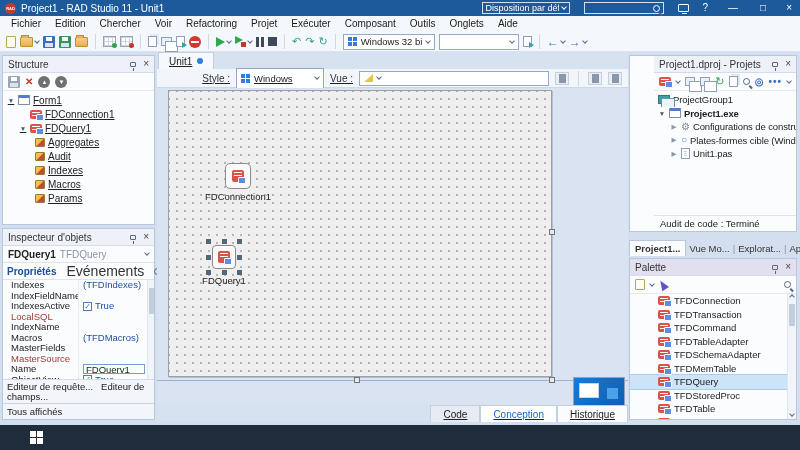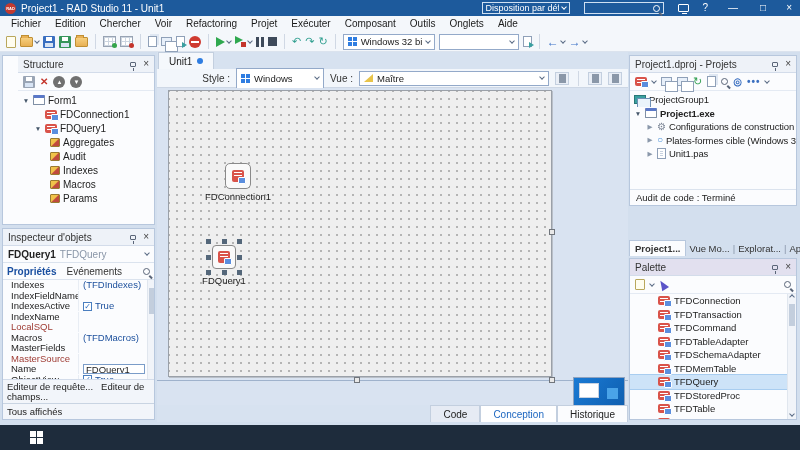--- a/index.html
+++ b/index.html
@@ -124,39 +124,39 @@
   .glyph-circle { color:#4a90d9; font-size:10px; line-height:10px; font-weight:bold; }
 
   
   .objrow { height:17px; display:flex; align-items:center; padding:0 5px; gap:4px;
             border-bottom:1px solid #dbe3ee; flex:0 0 17px; }
   .objname { font-weight:bold; font-size:10px; }
   .objtype { color:#8a96a8; font-size:10px; flex:1; }
   .itabs { height:17px; display:flex; align-items:center; border-bottom:1px solid #dbe3ee;
            flex:0 0 17px; padding:0 4px; gap:10px; }
   .itab-active { color:#1a4fa0; font-weight:bold; font-size:10px; }
-  .itab { color:#333; font-size:10px; flex:1; }
+  .itab { color:#333; font-size:14px; flex:1; }
   .pgrid { flex:1; overflow:hidden; position:relative; }
   .prow { display:flex; align-items:center; height:10.5px; font-size:9.5px; line-height:10px; }
   .pname { flex:0 0 76px; padding-left:8px; overflow:hidden; white-space:nowrap; border-right:1px solid #e8edf4; }
   .pname.red { color:#9e3a32; }
   .pval { color:#1b4f9c; padding-left:4px; display:flex; align-items:center; gap:3px; overflow:hidden; white-space:nowrap; }
   .cbx { width:9px; height:9px; border:1px solid #4a7ebf; background:#fff; color:#2f6fc0; font-size:8px;
          line-height:8px; text-align:center; flex:0 0 9px; }
   .name-input { border:1px solid #7a9cc8; background:#fff; color:#222; font-size:9.5px; width:62px;
                 height:10px; padding:0 2px; font-family:"Liberation Sans",sans-serif; }
   .iscroll { position:absolute; right:0; top:0; bottom:0; width:7px; background:#f1f4f9; border-left:1px solid #e0e6ee; }
   .iscroll .thumb { position:absolute; top:8px; left:1px; width:5px; height:26px; background:#c3cedd; }
   .idesc { flex:0 0 24px; border-top:1px solid #d3dcea; background:#f2f5fa; padding:2px 4px;
            font-size:9.5px; line-height:10px; overflow:hidden; }
   .idesc .lnk { margin-right:8px; }
   .istatus { flex:0 0 16px; border-top:1px solid #c9d4e2; background:#f2f5fa; padding:2px 4px; font-size:9.5px; }
 
   
-  .center { left:157px; top:52px; width:471px; height:370px; display:flex; flex-direction:column; }
+  .center { left:157px; top:52px; width:471px; height:370px; display:flex; flex-direction:column;text-decoration:underline; }
   .unit-tabbar { height:17px; background:#d7e2f0; display:flex; align-items:flex-end; flex:0 0 17px; }
   .unit-tab { height:17px; background:#f5f8fc; border:1px solid #c3cfdf; border-bottom:none; margin-left:1px;
               display:flex; align-items:center; gap:5px; padding:0 10px; font-size:10px; }
   .mod-dot { width:6px; height:6px; border-radius:50%; background:#2f7de1; }
   .design-toolbar { height:19px; background:#f2f6fb; border-bottom:1px solid #cdd7e5; display:flex;
               align-items:center; justify-content:flex-end; gap:6px; padding:0 6px; flex:0 0 19px; }
   .dlabel { color:#333; font-size:10px; }
   .ic-ruler { width:0; height:0; border-left:9px solid transparent; border-bottom:8px solid #e8c44a;
               position:relative; flex:0 0 9px; }
   .small-btn { width:14px; height:13px; background:#e9eef6; border:1px solid #c3cfdf; display:flex;
@@ -181,21 +181,21 @@
                    border:1px solid #c8d2e0; }
   .preview-thumb .psq { position:absolute; left:33px; top:10px; width:11px; height:11px; background:#4aa3e8; }
   .bottom-tabs { height:17px; background:#d7e2f0; display:flex; align-items:stretch;
                  justify-content:flex-end; flex:0 0 17px; }
   .btab { display:flex; align-items:center; padding:0 12px; font-size:10px; background:#e6ebf4;
           border:1px solid #c3cfdf; border-bottom:none; }
   .btab.active { background:#fff; color:#1c66c0; }
   .btab.white { background:#fbfcfe; }
 
   
-  .projects-panel { left:629px; top:55px; width:168px; height:151px; }
+  .projects-panel { left:629px; top:55px; width:168px; height:177px;padding-left:24px; }
   .ptree { flex:1; overflow:hidden; padding-top:2px; }
   .ptree .trow { height:13.5px; font-size:9.5px; letter-spacing:-0.1px; }
   .audit { border-top:1px solid #dbe3ee; height:16px; display:flex; align-items:center;
            padding:0 6px; font-size:9.5px; flex:0 0 16px; }
   .projects-tabs { left:629px; top:236px; width:168px; height:20px; display:flex; align-items:flex-end;
                    font-size:9.5px; color:#333; }
   .rtab-active { background:#fbfcfe; border:1px solid #b7c7dd; border-bottom:none; padding:2px 5px;
                  font-weight:bold; white-space:nowrap; }
   .rtab { padding:2px 3px; white-space:nowrap; }
   .rtab-sep { color:#8a97aa; padding:2px 0; }
@@ -304,33 +304,33 @@
   <span class="tbtn">
       <span class="glyph-arrow">←</span>
       <span class="chv"></span>
     </span>
   <span class="tbtn">
       <span class="glyph-arrow">→</span>
       <span class="chv"></span>
     </span>
 </div>
 
-<div class="panel" style="left:2px;top:55px;width:153px;height:170px;padding-left:15px;">
+<div class="panel" style="left:2px;top:55px;width:153px;height:170px;">
   <div class="phead">
     <span class="ptitle">Structure</span>
     <span class="ic-pin"></span>
     <span class="ic-close">×</span>
   </div>
   <div class="ptoolbar">
     <span class="ic ic-save" style="background:#9aa5b5;"></span>
     <span class="ic-x">✕</span>
     <span class="circ">▲</span>
     <span class="circ">▼</span>
   </div>
-  <div style="flex:1;overflow:hidden;padding-top:2px;">
+  <div style="flex:1;overflow:hidden;padding-top:2px;text-decoration:underline;">
     <div class="trow">
       <span class="exp">▼</span>
       <span class="ico-form"></span>
       <span>Form1</span>
     </div>
     <div class="trow ind1b">
       <span class="ico-db"></span>
       <span>FDConnection1</span>
     </div>
     <div class="trow ind1">
@@ -387,25 +387,25 @@
       <span class="pval"></span>
     </div>
     <div class="prow">
       <span class="pname">IndexesActive</span>
       <span class="pval">
           <span class="cbx">✓</span>
           <span>True</span>
         </span>
     </div>
     <div class="prow">
+      <span class="pname red">LocalSQL</span>
+      <span class="pval"></span>
+    </div>
+    <div class="prow">
       <span class="pname">IndexName</span>
-      <span class="pval"></span>
-    </div>
-    <div class="prow">
-      <span class="pname red">LocalSQL</span>
       <span class="pval"></span>
     </div>
     <div class="prow">
       <span class="pname">Macros</span>
       <span class="pval">(TFDMacros)</span>
     </div>
     <div class="prow">
       <span class="pname">MasterFields</span>
       <span class="pval"></span>
     </div>
@@ -452,21 +452,20 @@
           <i></i>
           <i></i>
           <i></i>
         </span>
       <span class="lbl">Windows</span>
       <span class="chv"></span>
     </div>
     <span class="dlabel">Vue :</span>
     <div class="combo" style="width:190px;height:15px;">
       <span class="ic-ruler"></span>
-      <span class="lbl">Maître</span>
       <span class="chv"></span>
     </div>
     <span class="small-btn">
         <i></i>
       </span>
     <span class="sep"></span>
     <span class="small-btn">
         <i></i>
       </span>
     <span class="small-btn">

